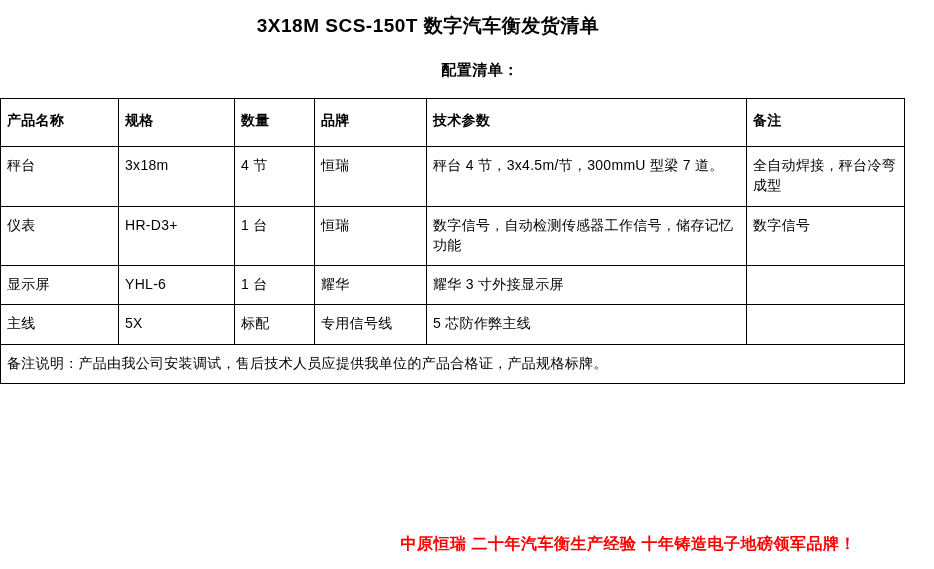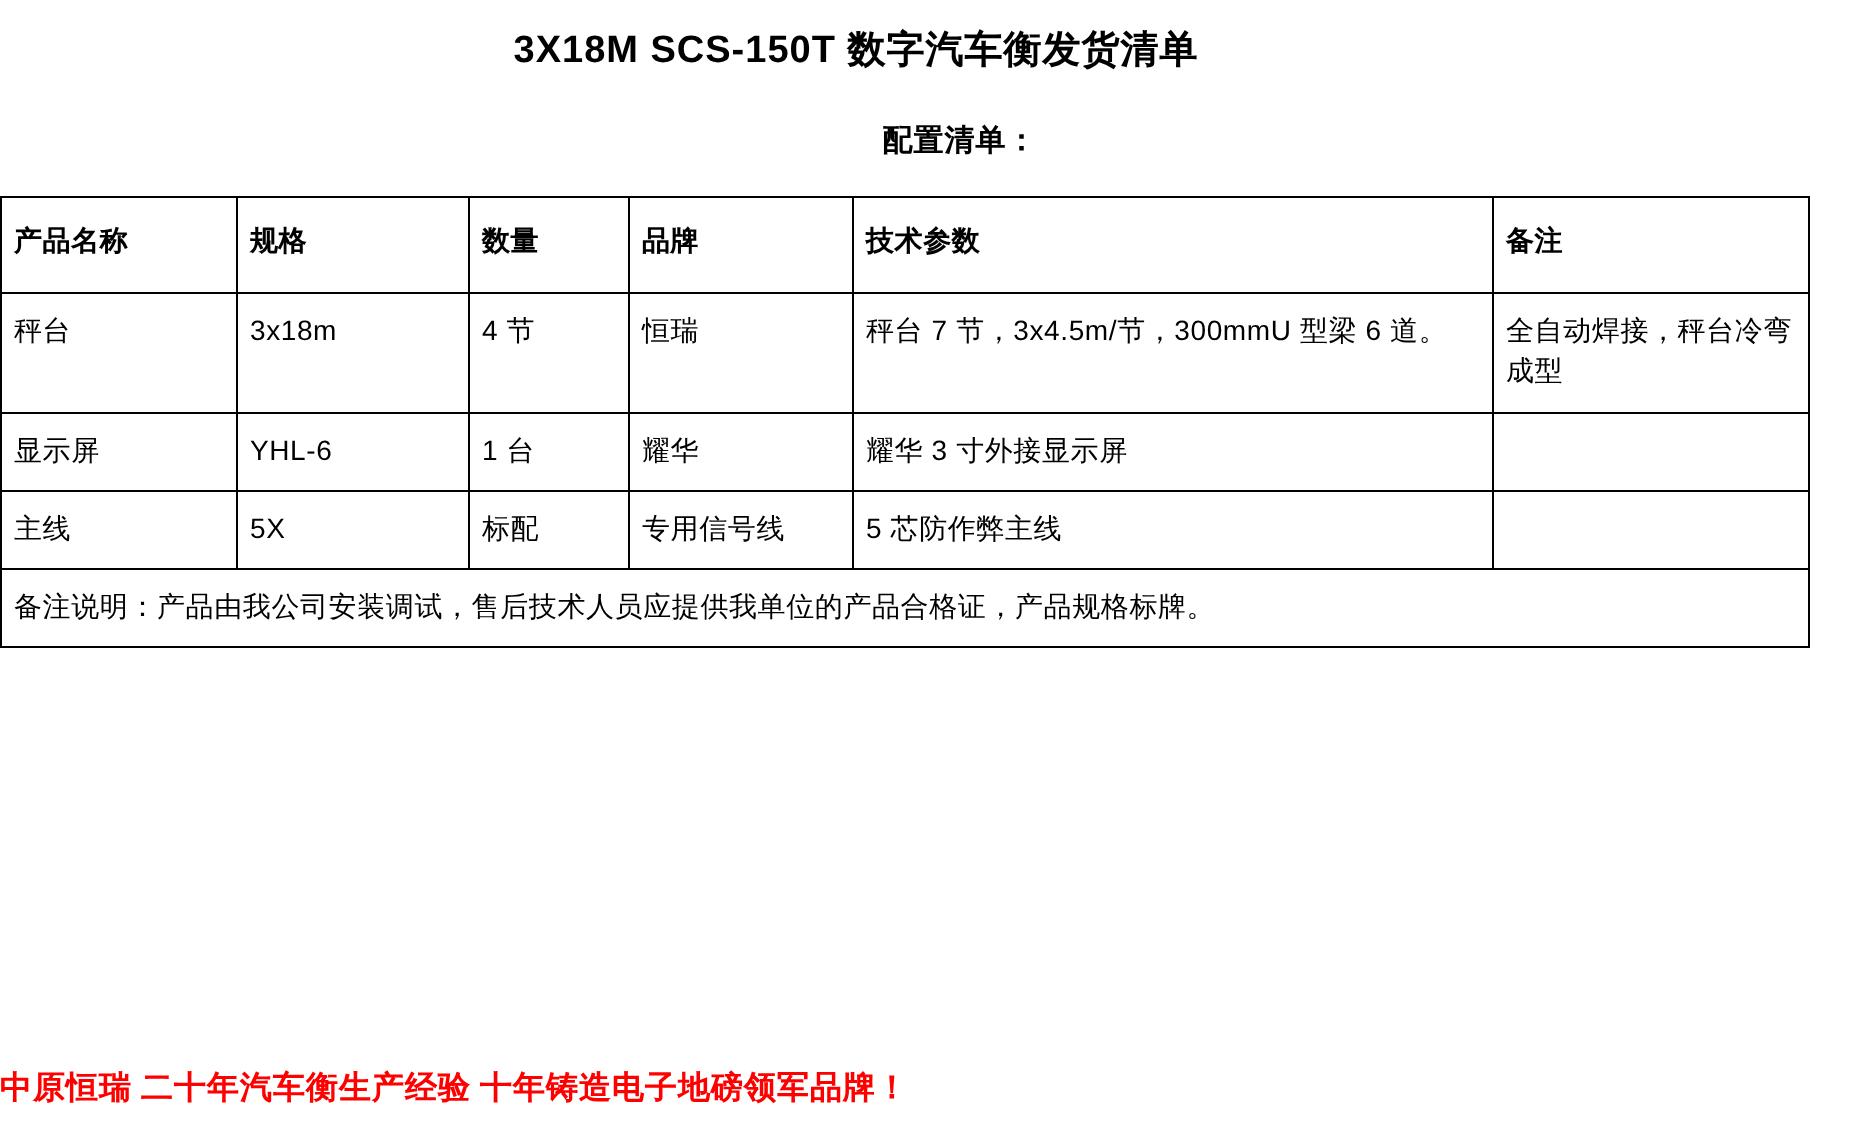--- a/index.html
+++ b/index.html
@@ -63,26 +63,25 @@
   td.note-cell {
     font-size: 14px;
     padding-top: 12px;
     padding-bottom: 16px;
   }
   .footer-slogan {
     position: absolute;
     left: 0;
     right: 0;
     bottom: 14px;
-    text-align: left;
+    text-align: right;
     color: #ff0000;
     font-weight: bold;
     font-size: 16px;
     letter-spacing: 0.5px;
-    font-family: Liberation Serif, serif;
   }
   .wrap {
     white-space: pre-wrap;
   }
 </style>
 </head>
 <body>
 
 <div class="page">
 
@@ -107,25 +106,33 @@
         <td class="header-cell">品牌</td>
         <td class="header-cell">技术参数</td>
         <td class="header-cell">备注</td>
       </tr>
 
       <tr>
         <td>秤台</td>
         <td>3x18m</td>
         <td>4 节</td>
         <td>恒瑞</td>
-        <td class="wrap">秤台 7 节，3x4.5m/节，300mmU 型梁 6 道。</td>
+        <td class="wrap">秤台 4 节，3x4.5m/节，300mmU 型梁 7 道。</td>
         <td class="wrap">全自动焊接，秤台冷弯成型</td>
       </tr>
 
 
+      <tr>
+        <td>仪表</td>
+        <td>HR-D3+</td>
+        <td>1 台</td>
+        <td>恒瑞</td>
+        <td class="wrap">数字信号，自动检测传感器工作信号，储存记忆功能</td>
+        <td class="wrap">数字信号</td>
+      </tr>
 
 
       <tr>
         <td>显示屏</td>
         <td>YHL-6</td>
         <td>1 台</td>
         <td>耀华</td>
         <td class="wrap">耀华 3 寸外接显示屏</td>
         <td class="wrap"></td>
       </tr>

